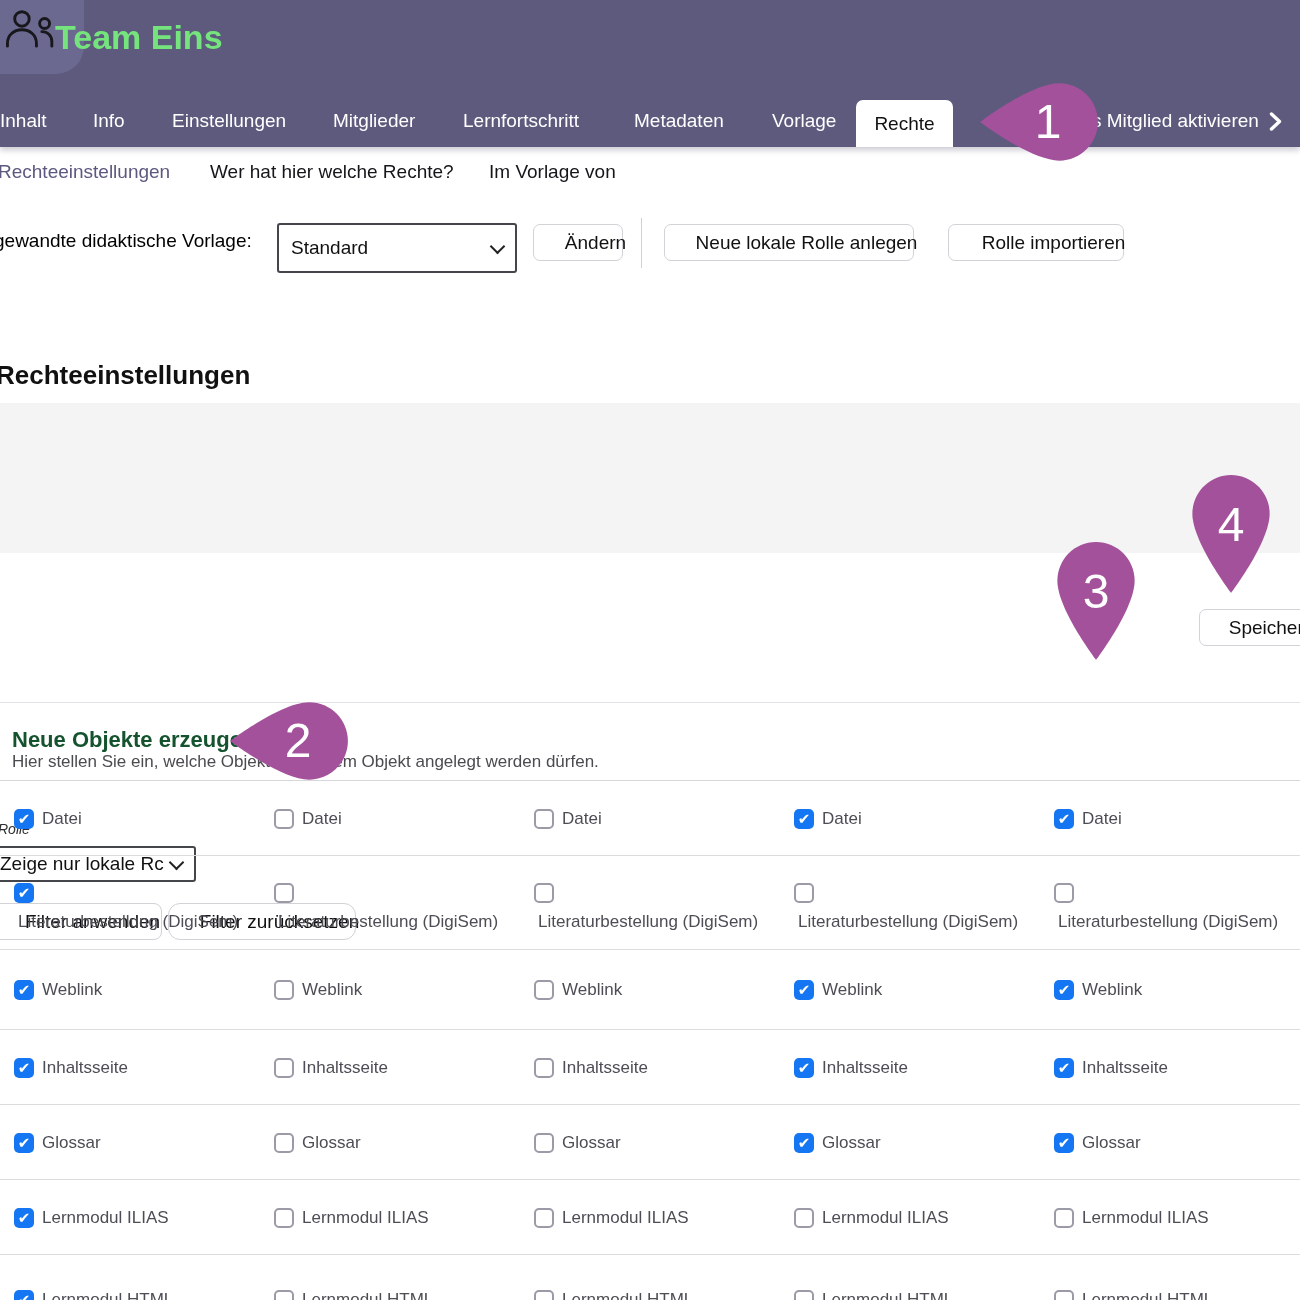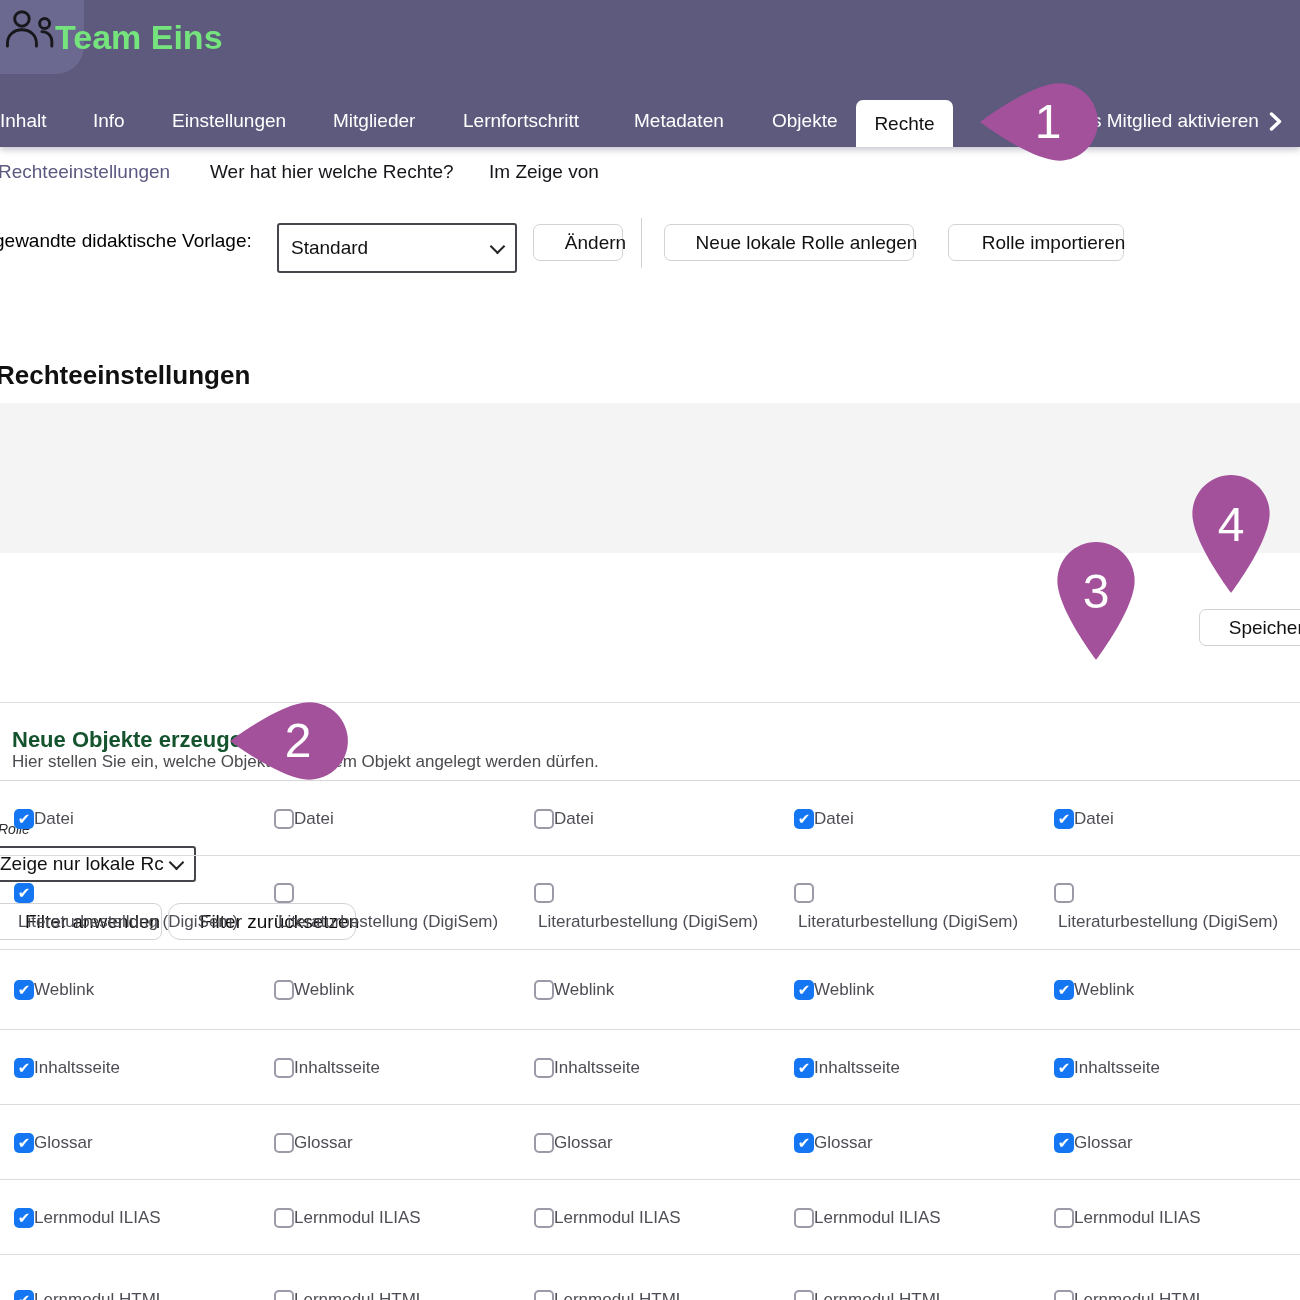--- a/index.html
+++ b/index.html
@@ -54,21 +54,21 @@
   .section-block{position:absolute;left:0;top:702px;width:1300px;height:79px;border-top:1px solid #e2e2e6;border-bottom:1px solid #d8d8db;box-sizing:border-box;}
   .section-title{position:absolute;left:12px;top:24px;font-size:22px;font-weight:bold;color:#14532d;}
   .section-desc{position:absolute;left:12px;top:49px;font-size:17px;color:#4b4b50;white-space:nowrap;}
   .perm-row{position:absolute;left:0;width:1300px;border-bottom:1px solid #dcdcdf;box-sizing:border-box;}
   .perm-cell{position:absolute;display:flex;}
   .perm-cell.inline{align-items:center;top:0;height:100%;}
   .perm-cell.stacked{flex-direction:column;align-items:flex-start;}
   .cb{width:20px;height:20px;border-radius:5px;box-sizing:border-box;flex:0 0 20px;cursor:pointer;}
   .cb.checked{background:#1476f2;color:#fff;font-size:15px;font-weight:bold;display:flex;align-items:center;justify-content:center;line-height:20px;}
   .cb.unchecked{background:#fff;border:2px solid #9b9aa7;}
-  .perm-label{font-size:17px;color:#4d4d55;white-space:nowrap;}
+  .perm-label{font-size:17px;color:#4d4d55;margin-left:8px;white-space:nowrap;}
   .perm-cell.stacked .perm-label{margin-left:4px;margin-top:9px;}
 
   
   .marker{position:absolute;pointer-events:none;}
   .marker svg{display:block;}
   .marker.rot svg{transform:rotate(90deg);}
   .marker-num{position:absolute;width:40px;height:52px;font-size:48px;line-height:52px;color:#fff;text-align:center;pointer-events:none;}
   .m1{left:993px;top:62px;}   .m1n{left:1028px;top:96px;}
   .m2{left:243px;top:681px;}  .m2n{left:278px;top:715px;}
   .m3{left:1050px;top:541px;} .m3n{left:1076px;top:566px;}
@@ -91,35 +91,35 @@
       </svg>
     </div>
     <div class="app-title">Team Eins</div>
     <div id="nav-items">
         <div class="nav-item" style="left: 0px;">Inhalt</div>
         <div class="nav-item" style="left: 93px;">Info</div>
         <div class="nav-item" style="left: 172px;">Einstellungen</div>
         <div class="nav-item" style="left: 333px;">Mitglieder</div>
         <div class="nav-item" style="left: 463px;">Lernfortschritt</div>
         <div class="nav-item" style="left: 634px;">Metadaten</div>
-        <div class="nav-item" style="left: 772px;">Objekte</div>
+        <div class="nav-item" style="left: 772px;">Vorlage</div>
       </div>
     <div class="active-tab">Rechte</div>
     <div class="nav-trailing">
       <span>s Mitglied aktivieren</span>
       <svg width="13" height="19" viewBox="0 0 13 19">
         <path d="M2.5 2 L10.5 9.5 L2.5 17" fill="none" stroke="#fff" stroke-width="3.4" stroke-linecap="round" stroke-linejoin="round"></path>
       </svg>
     </div>
   </div>
 
   <div id="subnav">
       <div class="subnav-item active" style="left: -2px;">Rechteeinstellungen</div>
       <div class="subnav-item" style="left: 210px;">Wer hat hier welche Rechte?</div>
-      <div class="subnav-item" style="left: 489px;">Im Zeige von</div>
+      <div class="subnav-item" style="left: 489px;">Im Vorlage von</div>
     </div>
 
   <div class="tpl-label">gewandte didaktische Vorlage:</div>
   <div class="select tpl-select">
     <span>Standard</span>
     <span class="chev"></span>
   </div>
   <div class="btn btn-aendern">Ändern</div>
   <div class="vdivider"></div>
   <div class="btn btn-newrole">Neue lokale Rolle anlegen</div>

